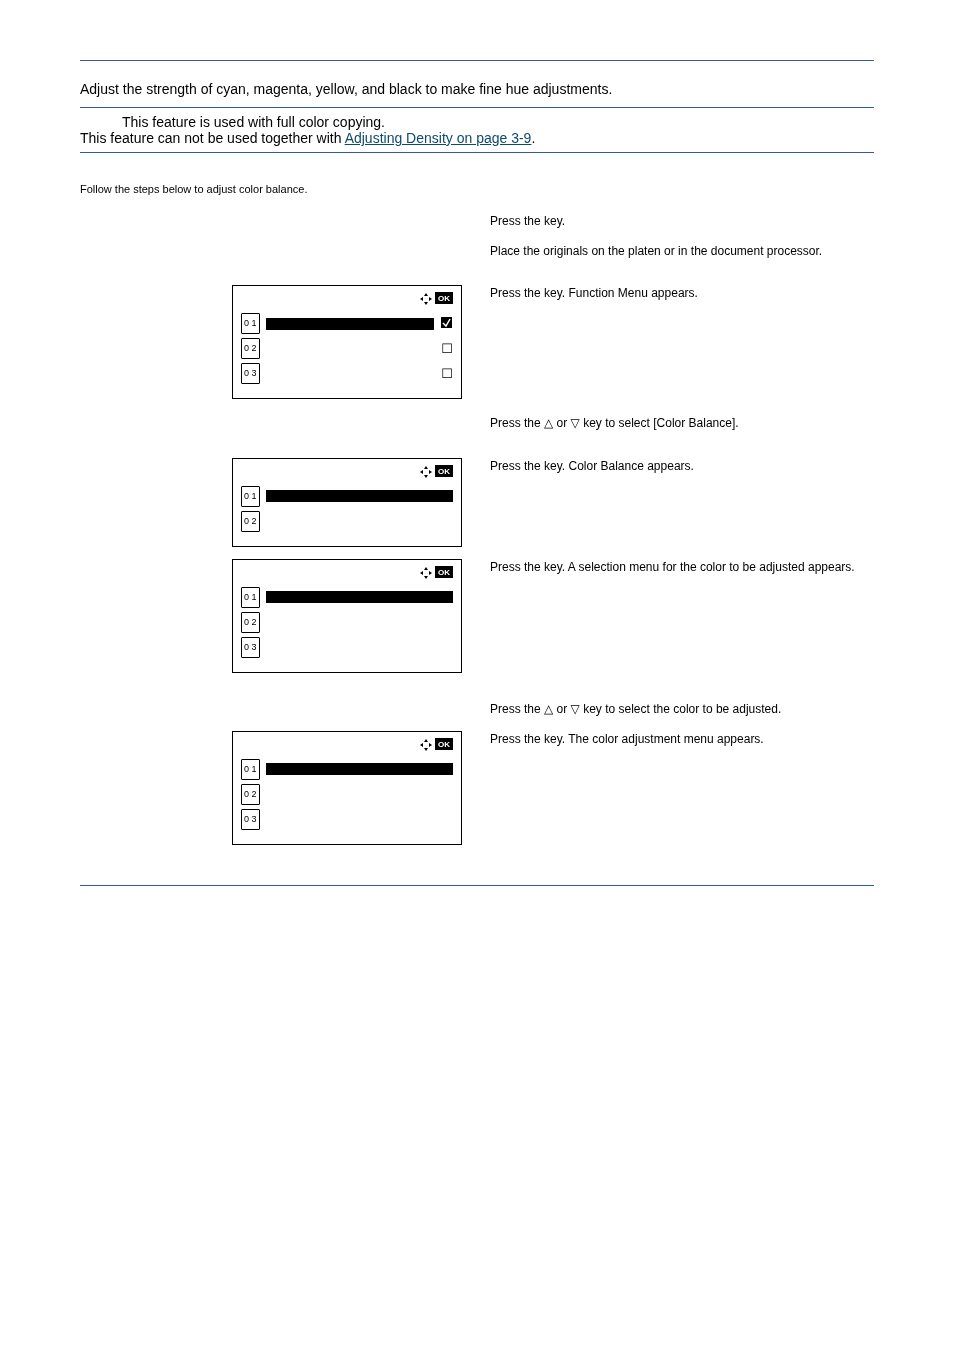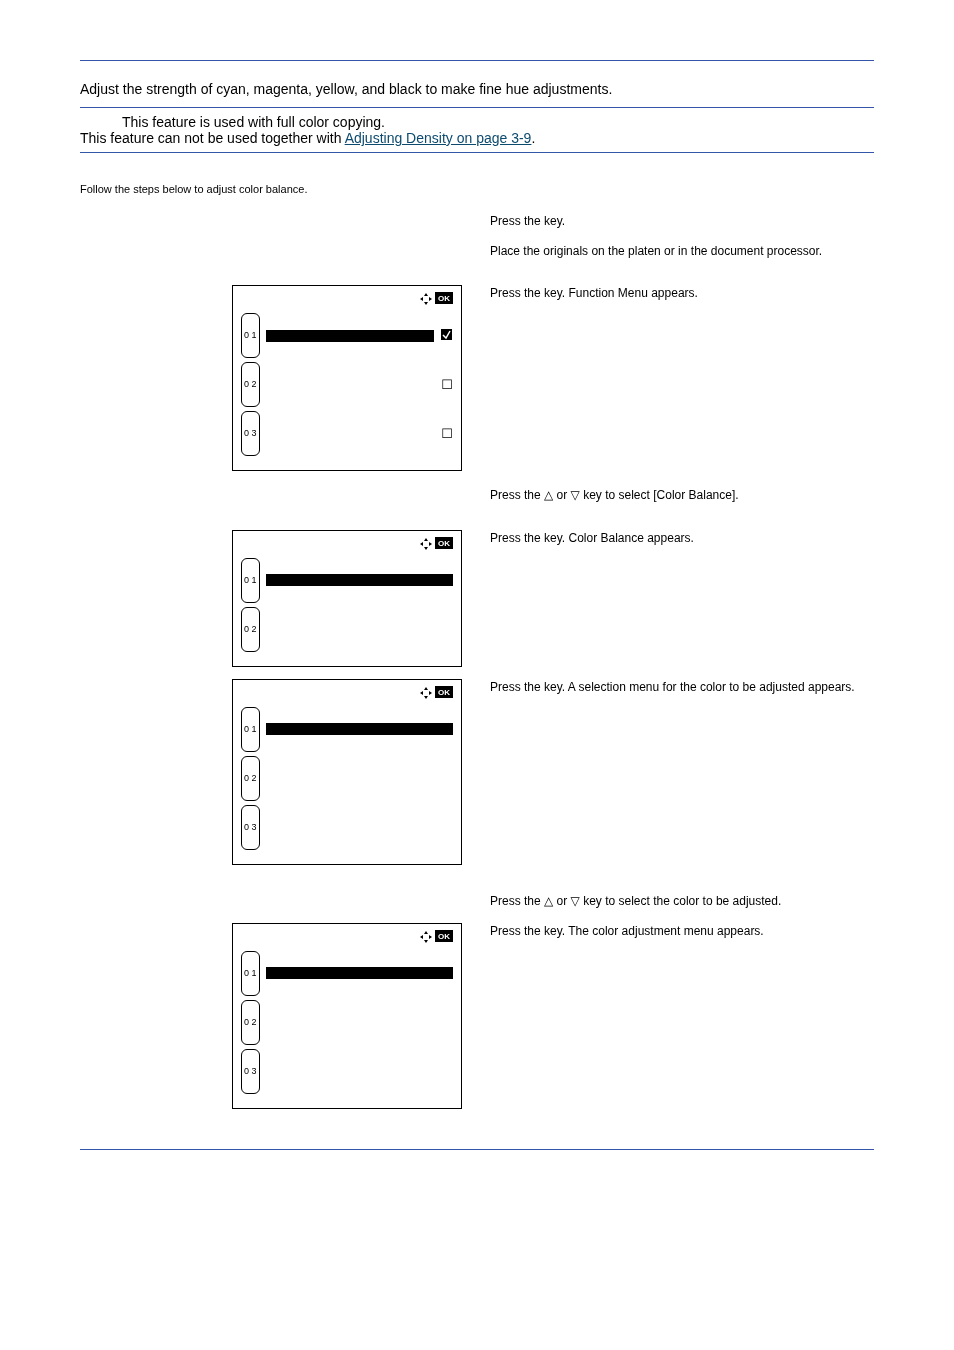--- a/index.html
+++ b/index.html
@@ -75,23 +75,23 @@
   }
   .lcd-row {
     display: flex;
     align-items: center;
     margin-top: 4px;
     gap: 6px;
   }
   .numbox {
     border: 1px solid #000;
     font-size: 9px;
-    padding: 16px 2px;
+    padding: 4px 2px;
     line-height: 11px;
-    border-radius: 6px;
+    border-radius: 1px;
   }
   .sel {
     flex: 1;
     background: #000;
     height: 12px;
   }
   .text-line {
     flex: 1;
   }
   .unchk::after {

